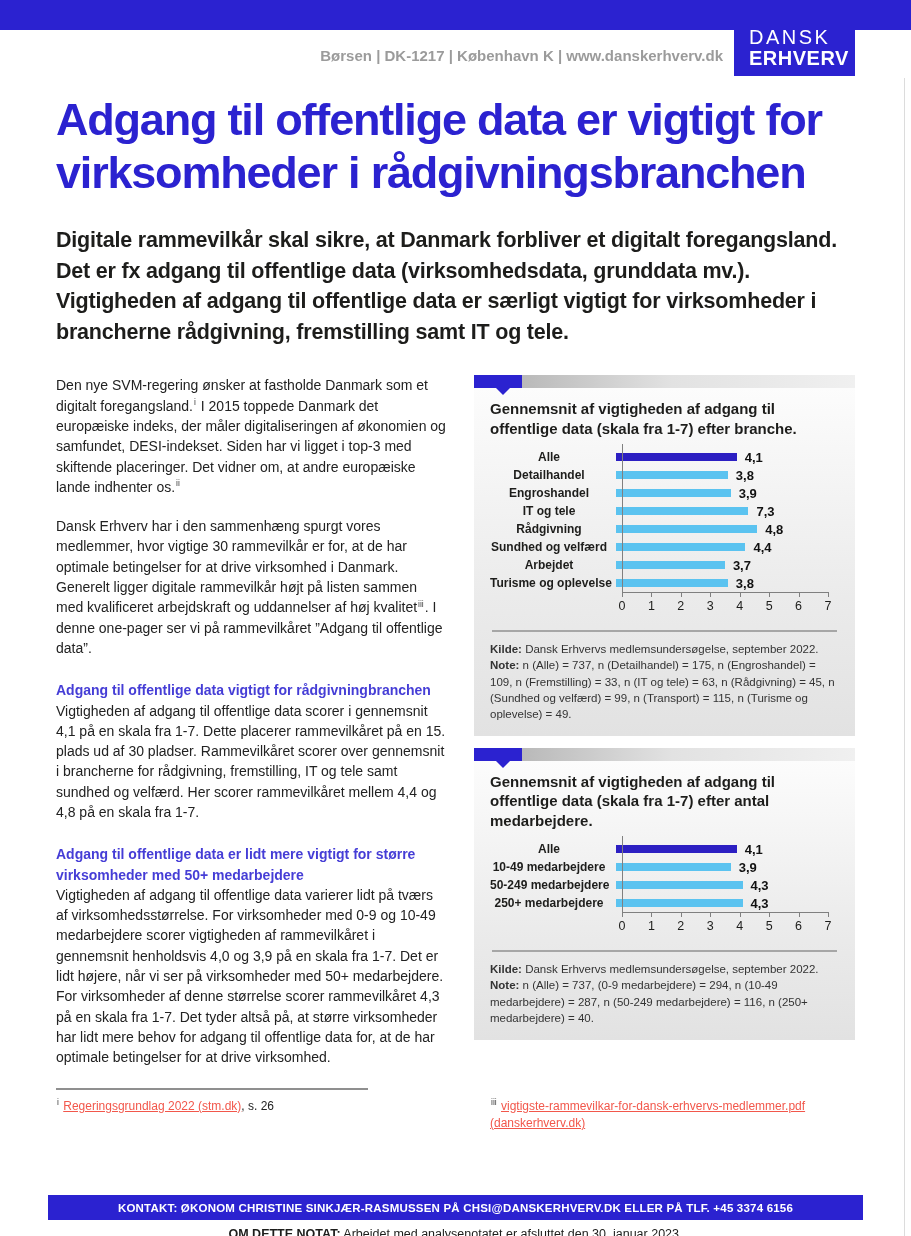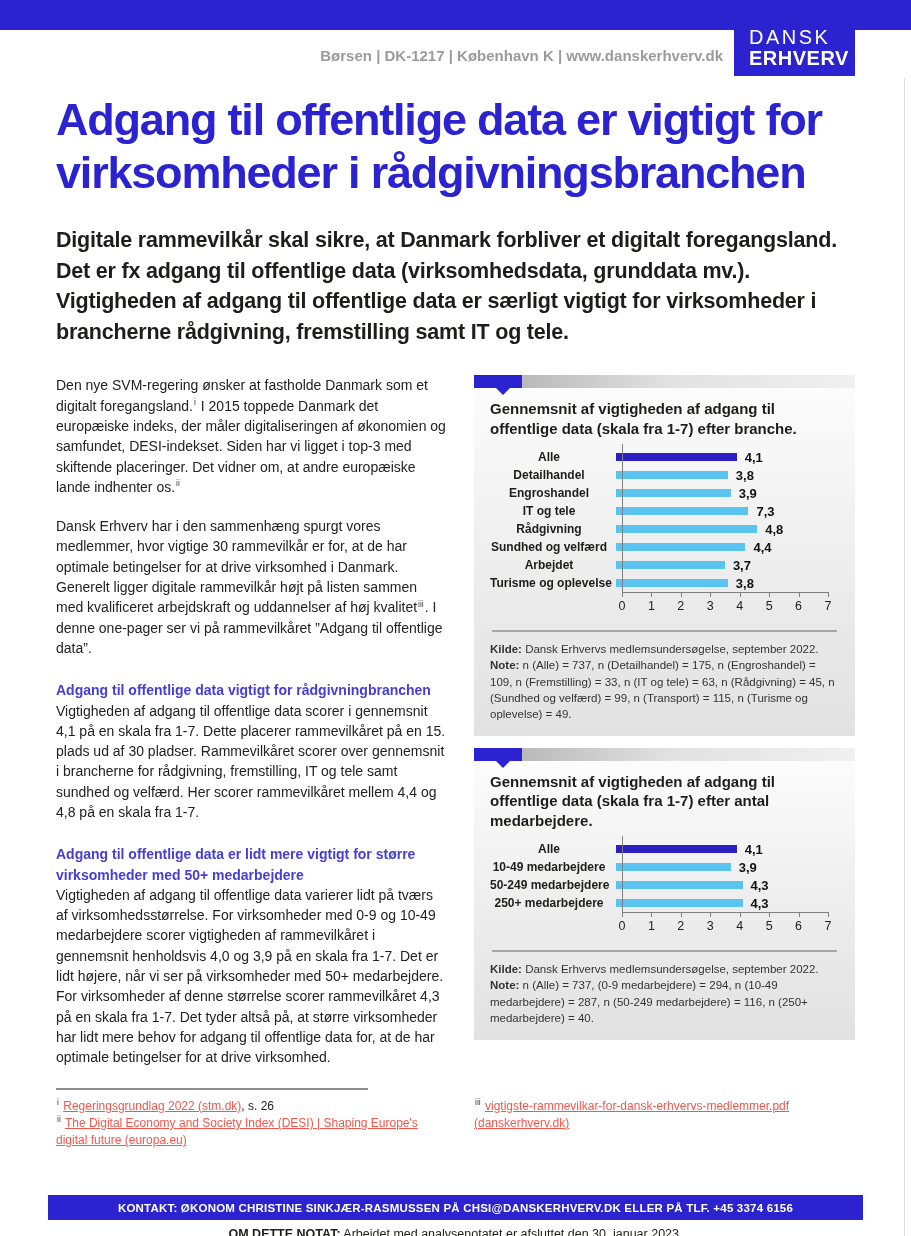--- a/index.html
+++ b/index.html
@@ -58,21 +58,21 @@
   .axis{position:relative;margin-left:132px;width:206px;height:26px;}
   .axis::before{content:"";position:absolute;left:0;top:0;width:100%;height:1px;background:#808080;}
   .tick{position:absolute;top:0;width:1px;height:5px;background:#808080;}
   .tnum{position:absolute;top:7px;transform:translateX(-50%);font-size:12.5px;color:#1d1d1b;}
 
   .cdivider{height:2px;background:#a6a6a6;margin:12px 2px 9px;}
   .cnote{margin:0;font-size:11.5px;line-height:1.4;color:#333;}
   .cnote .b{font-weight:700;}
   .nline{display:block;}
 
-  .footrow{display:flex;gap:26px;margin-top:14px;font-size:12px;line-height:1.45;color:#222;}
+  .footrow{display:flex;gap:42px;margin-top:14px;font-size:12px;line-height:1.45;color:#222;}
   .fnleft{width:392px;flex:none;}
   .fdiv{width:312px;height:2px;background:#8f8f8f;margin-bottom:8px;}
   .fnright{flex:1;padding-top:10px;}
   a.fnlink{color:var(--link);text-decoration:underline;cursor:pointer;}
 
   .contactbar{
     position:absolute;left:48px;right:48px;bottom:16px;height:25px;background:var(--brand);
     color:#fff;display:flex;align-items:center;justify-content:center;
     font-size:11.5px;font-weight:700;letter-spacing:0.2px;white-space:nowrap;
   }
@@ -260,21 +260,20 @@
             </p>
           </div>
         </div>
       </div>
     </div>
 
     <div class="footrow">
       <div class="fnleft">
         <div class="fdiv"></div>
         <div><sup class="fn">i</sup> <a class="fnlink">Regeringsgrundlag 2022 (stm.dk)</a><span>, s. 26</span></div>
-        <div><sup class="fn">ii</sup> <a class="fnlink">The Digital Economy and Society Index (DESI) | Shaping Europe's digital future (europa.eu)</a></div>
       </div>
       <div class="fnright">
         <div><sup class="fn">iii</sup> <a class="fnlink">vigtigste-rammevilkar-for-dansk-erhvervs-medlemmer.pdf (danskerhverv.dk)</a></div>
       </div>
     </div>
   </div>
 
   <div class="contactbar">KONTAKT: ØKONOM CHRISTINE SINKJÆR-RASMUSSEN PÅ CHSI@DANSKERHVERV.DK ELLER PÅ TLF. +45 3374 6156</div>
   <div class="about"><span class="b">OM DETTE NOTAT:</span><span> Arbejdet </span><span class="u">med analysenotatet</span><span> er afsluttet den 30. januar 2023.</span></div>
 </div>

